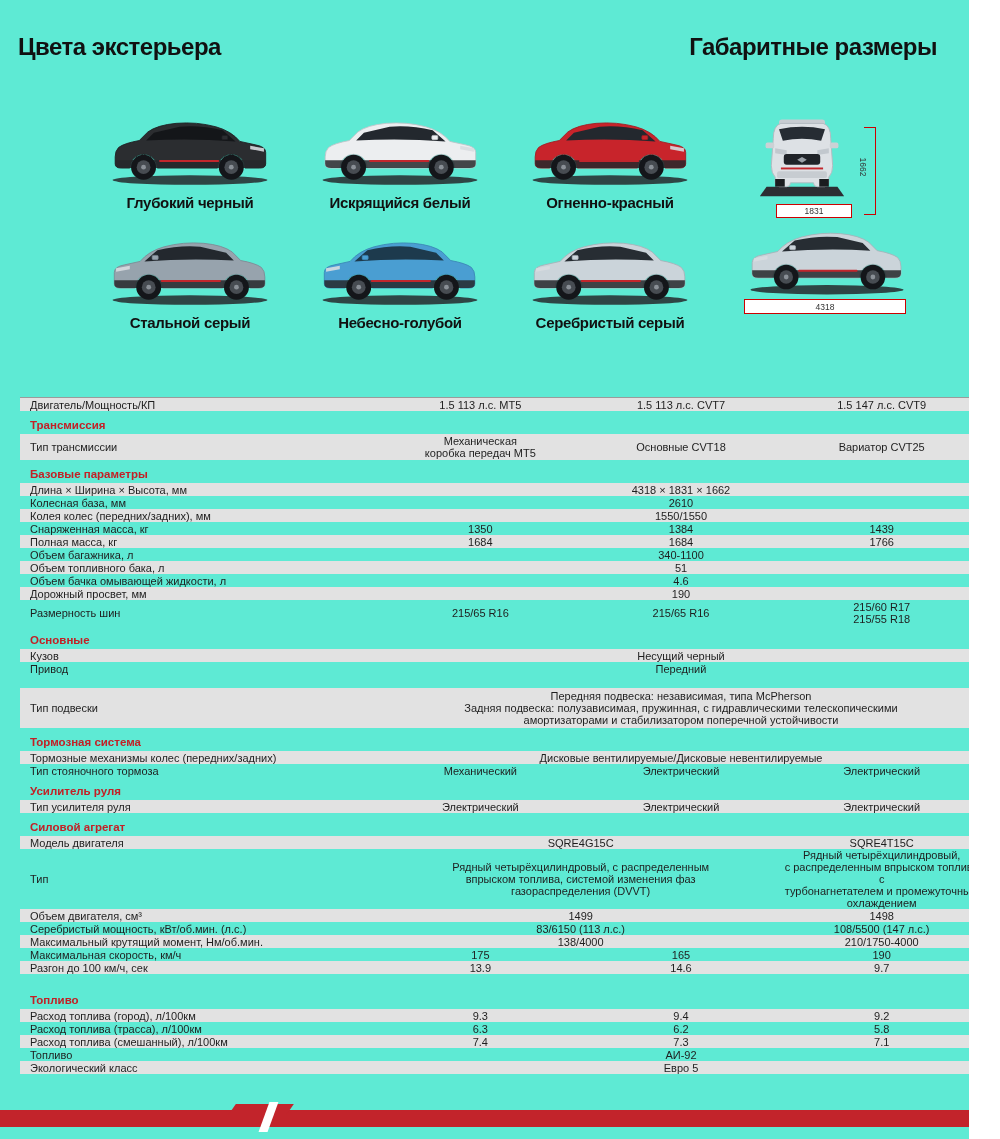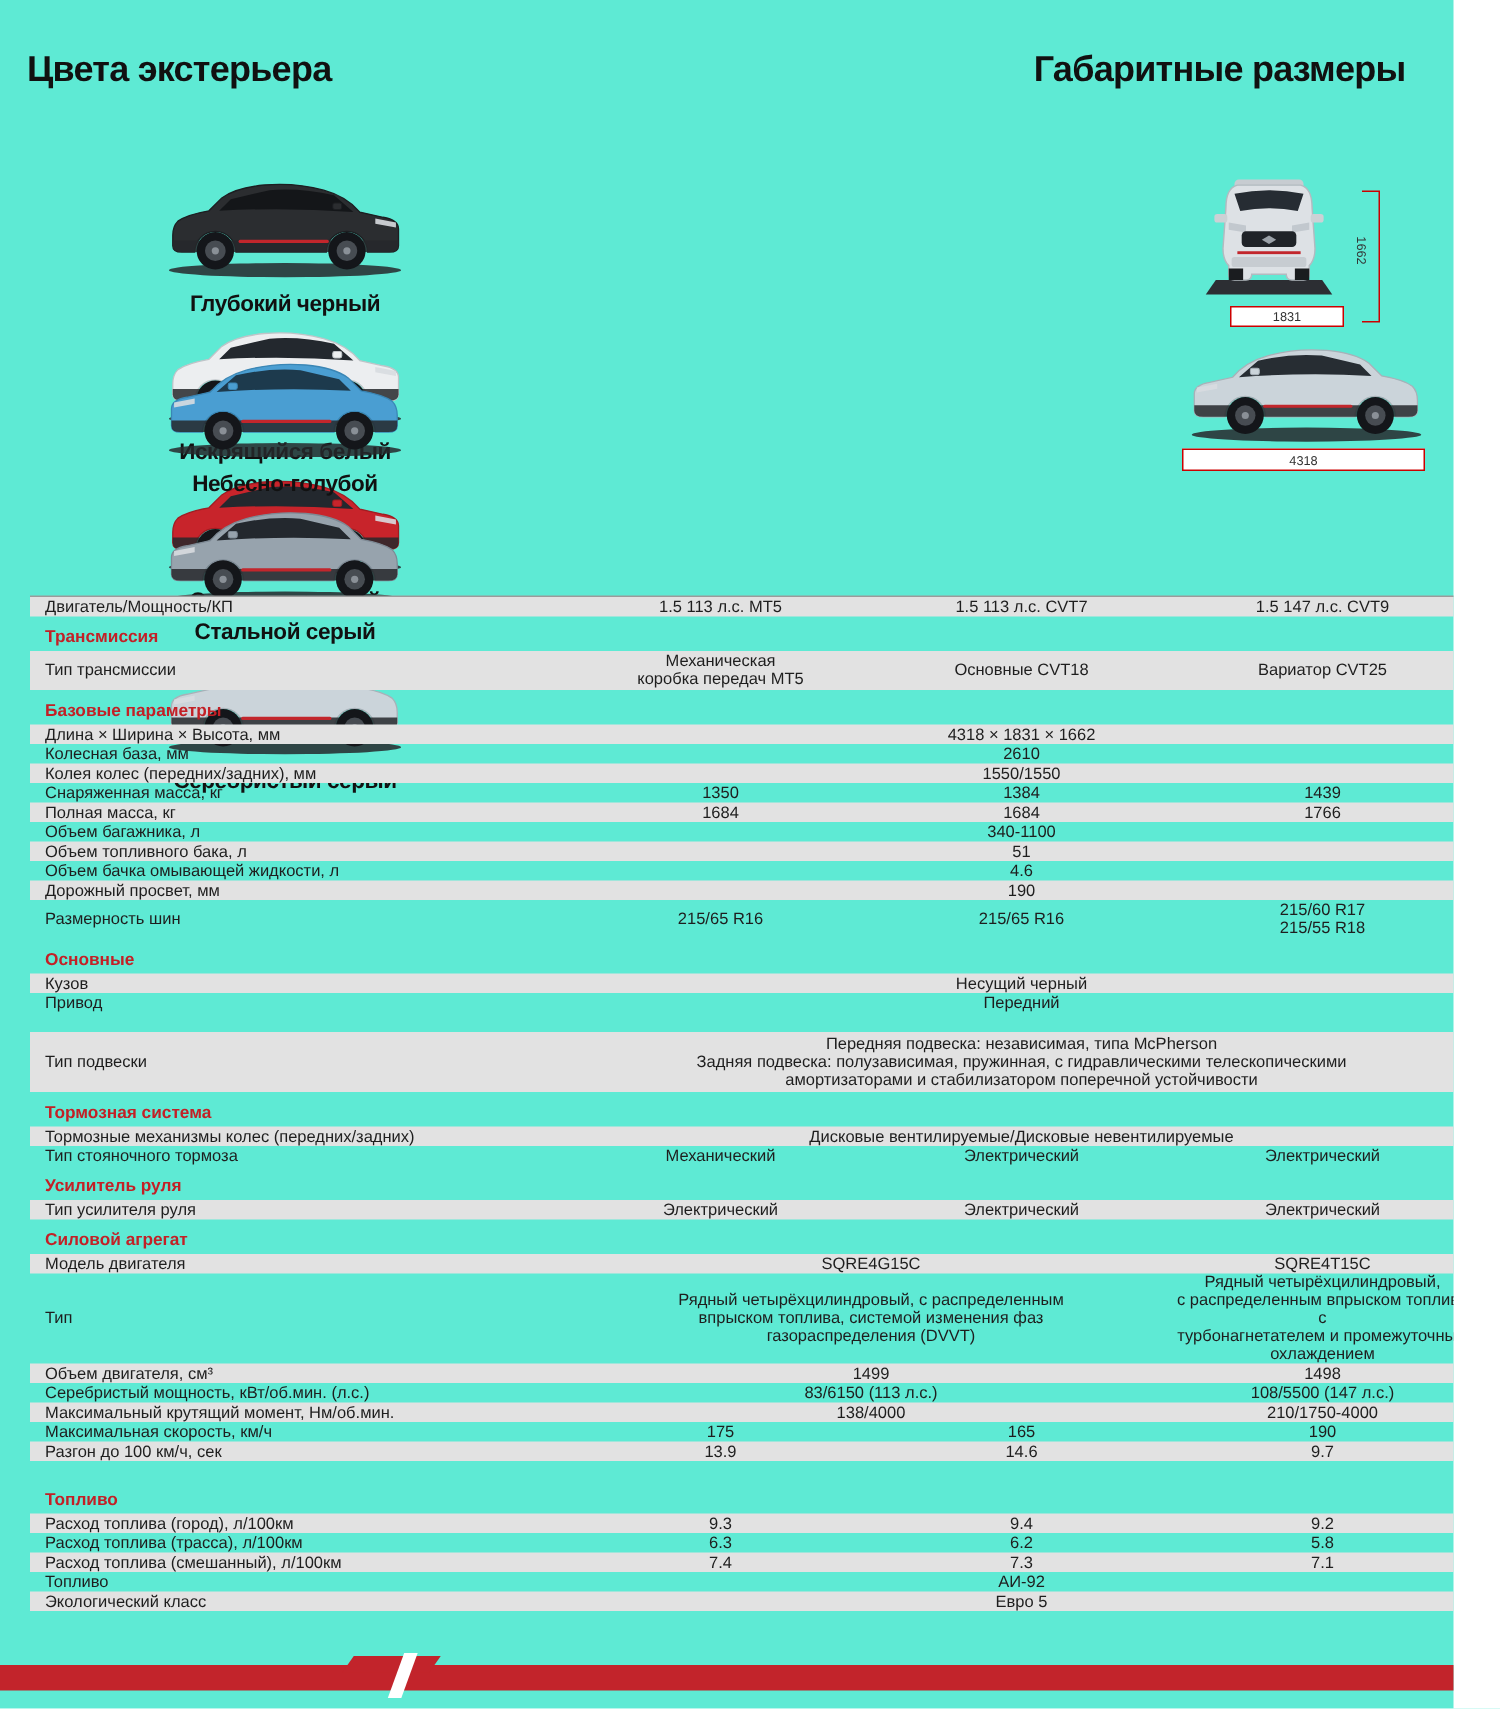--- a/index.html
+++ b/index.html
@@ -3,29 +3,29 @@
 <meta charset="utf-8">
 <style>
   html,body{margin:0;padding:0;background:#fff;}
   #page{position:relative;width:969px;height:1139px;background:#5eead4;overflow:hidden;
         font-family:"Liberation Sans",sans-serif;color:#1e1e1e;}
   .page-title{position:absolute;top:33px;font-size:24px;font-weight:bold;letter-spacing:-0.5px;color:#111;}
   #title-left{left:18px;}
   #title-right{right:32px;}
 
   
-  .car-row{position:absolute;left:85px;width:630px;display:flex;flex-direction:column;}
+  .car-row{position:absolute;left:85px;width:630px;display:flex;}
   #colors-row1{top:112px;}
   #colors-row2{top:232px;}
   .car-cell{width:210px;display:flex;flex-direction:column;align-items:center;}
   .car-cell svg{display:block;}
   .car-label{margin-top:6px;font-size:15px;font-weight:bold;color:#111;letter-spacing:-0.3px;text-align:center;}
 
   
-  #dims{position:absolute;left:770px;top:100px;width:230px;height:230px;text-align:center;}
+  #dims{position:absolute;left:726px;top:100px;width:230px;height:230px;text-align:center;}
   .dim-text{font-size:8.5px;color:#333;}
   #vdim{position:absolute;left:138px;top:27px;width:12px;height:86px;border-top:1px solid #cc0000;border-bottom:1px solid #cc0000;}
   #vdim:after{content:'';position:absolute;right:0;top:0;bottom:0;border-left:1px solid #cc0000;}
   #vdim-label{position:absolute;left:128px;top:62px;transform:rotate(90deg);}
   #hdim{position:absolute;left:50px;top:104px;width:74px;height:12px;border:1px solid #cc0000;background:#fff;
         display:flex;align-items:center;justify-content:center;}
   #ldim{position:absolute;left:18px;top:199px;width:160px;height:13px;border:1px solid #cc0000;background:#fff;
         display:flex;align-items:center;justify-content:center;}
   #front-car{position:absolute;left:28px;top:10px;}
   #side-car{position:absolute;left:16px;top:122px;}
@@ -130,57 +130,57 @@
         <div class="car-label">Огненно-красный</div>
       </div>
     </div>
   <div id="colors-row2" class="car-row">
       <div class="car-cell">
         <div>
           <svg width="172" height="76" viewBox="0 0 200 88" xmlns="http://www.w3.org/2000/svg">
     <ellipse cx="100" cy="79" rx="90" ry="5.5" fill="#26282c" opacity="0.85"></ellipse>
     <path d="M12,60 L12,47 Q12,40 24,38 L42,34 Q52,22 70,17 Q92,11 116,13 Q138,15 149,23 L159,33
              Q176,36 183,41 Q187,45 187,52 L187,60 Q187,65 180,65 L170,65 A16,16 0 1,0 138,65
-             L68,65 A16,16 0 1,0 36,65 L19,65 Q12,65 12,60 Z" fill="#4a9ed2" stroke="#3a86b5" stroke-width="1"></path>
-    <path d="M12,56 L187,56 L187,60 Q187,65 180,65 L19,65 Q12,65 12,60 Z" fill="#26282c" opacity="0.85"></path>
-    <path d="M47,34 L62,21 Q88,15 112,17 L142,24 L151,33 Q100,30 47,34 Z" fill="#1d3a4d"></path>
-    <path d="M14,42 L30,39 L30,43 L14,46 Z" fill="#d8dce0" opacity="0.9"></path>
-    <rect x="56" y="27" width="7" height="5" rx="1.5" fill="#4a9ed2" stroke="#3a86b5" stroke-width="0.8"></rect>
+             L68,65 A16,16 0 1,0 36,65 L19,65 Q12,65 12,60 Z" fill="#97a3ad" stroke="#7d8994" stroke-width="1"></path>
+    <path d="M12,56 L187,56 L187,60 Q187,65 180,65 L19,65 Q12,65 12,60 Z" fill="#26282c" opacity="0.85"></path>
+    <path d="M47,34 L62,21 Q88,15 112,17 L142,24 L151,33 Q100,30 47,34 Z" fill="#23282e"></path>
+    <path d="M14,42 L30,39 L30,43 L14,46 Z" fill="#d8dce0" opacity="0.9"></path>
+    <rect x="56" y="27" width="7" height="5" rx="1.5" fill="#97a3ad" stroke="#7d8994" stroke-width="0.8"></rect>
     <rect x="66" y="55.5" width="70" height="2.4" rx="1.2" fill="#c2262c"></rect>
     <circle cx="52" cy="64" r="14.5" fill="#14161a"></circle>
             <circle cx="52" cy="64" r="8" fill="#474c52"></circle>
             <circle cx="52" cy="64" r="2.8" fill="#8a9097"></circle>
     <circle cx="154" cy="64" r="14.5" fill="#14161a"></circle>
             <circle cx="154" cy="64" r="8" fill="#474c52"></circle>
             <circle cx="154" cy="64" r="2.8" fill="#8a9097"></circle>
           </svg>
         </div>
-        <div class="car-label">Небесно-голубой</div>
-      </div>
-      <div class="car-cell">
-        <div>
-          <svg width="172" height="76" viewBox="0 0 200 88" xmlns="http://www.w3.org/2000/svg">
-    <ellipse cx="100" cy="79" rx="90" ry="5.5" fill="#26282c" opacity="0.85"></ellipse>
-    <path d="M12,60 L12,47 Q12,40 24,38 L42,34 Q52,22 70,17 Q92,11 116,13 Q138,15 149,23 L159,33
-             Q176,36 183,41 Q187,45 187,52 L187,60 Q187,65 180,65 L170,65 A16,16 0 1,0 138,65
-             L68,65 A16,16 0 1,0 36,65 L19,65 Q12,65 12,60 Z" fill="#97a3ad" stroke="#7d8994" stroke-width="1"></path>
-    <path d="M12,56 L187,56 L187,60 Q187,65 180,65 L19,65 Q12,65 12,60 Z" fill="#26282c" opacity="0.85"></path>
-    <path d="M47,34 L62,21 Q88,15 112,17 L142,24 L151,33 Q100,30 47,34 Z" fill="#23282e"></path>
-    <path d="M14,42 L30,39 L30,43 L14,46 Z" fill="#d8dce0" opacity="0.9"></path>
-    <rect x="56" y="27" width="7" height="5" rx="1.5" fill="#97a3ad" stroke="#7d8994" stroke-width="0.8"></rect>
+        <div class="car-label">Стальной серый</div>
+      </div>
+      <div class="car-cell">
+        <div>
+          <svg width="172" height="76" viewBox="0 0 200 88" xmlns="http://www.w3.org/2000/svg">
+    <ellipse cx="100" cy="79" rx="90" ry="5.5" fill="#26282c" opacity="0.85"></ellipse>
+    <path d="M12,60 L12,47 Q12,40 24,38 L42,34 Q52,22 70,17 Q92,11 116,13 Q138,15 149,23 L159,33
+             Q176,36 183,41 Q187,45 187,52 L187,60 Q187,65 180,65 L170,65 A16,16 0 1,0 138,65
+             L68,65 A16,16 0 1,0 36,65 L19,65 Q12,65 12,60 Z" fill="#4a9ed2" stroke="#3a86b5" stroke-width="1"></path>
+    <path d="M12,56 L187,56 L187,60 Q187,65 180,65 L19,65 Q12,65 12,60 Z" fill="#26282c" opacity="0.85"></path>
+    <path d="M47,34 L62,21 Q88,15 112,17 L142,24 L151,33 Q100,30 47,34 Z" fill="#1d3a4d"></path>
+    <path d="M14,42 L30,39 L30,43 L14,46 Z" fill="#d8dce0" opacity="0.9"></path>
+    <rect x="56" y="27" width="7" height="5" rx="1.5" fill="#4a9ed2" stroke="#3a86b5" stroke-width="0.8"></rect>
     <rect x="66" y="55.5" width="70" height="2.4" rx="1.2" fill="#c2262c"></rect>
     <circle cx="52" cy="64" r="14.5" fill="#14161a"></circle>
             <circle cx="52" cy="64" r="8" fill="#474c52"></circle>
             <circle cx="52" cy="64" r="2.8" fill="#8a9097"></circle>
     <circle cx="154" cy="64" r="14.5" fill="#14161a"></circle>
             <circle cx="154" cy="64" r="8" fill="#474c52"></circle>
             <circle cx="154" cy="64" r="2.8" fill="#8a9097"></circle>
           </svg>
         </div>
-        <div class="car-label">Стальной серый</div>
+        <div class="car-label">Небесно-голубой</div>
       </div>
       <div class="car-cell">
         <div>
           <svg width="172" height="76" viewBox="0 0 200 88" xmlns="http://www.w3.org/2000/svg">
     <ellipse cx="100" cy="79" rx="90" ry="5.5" fill="#26282c" opacity="0.85"></ellipse>
     <path d="M12,60 L12,47 Q12,40 24,38 L42,34 Q52,22 70,17 Q92,11 116,13 Q138,15 149,23 L159,33
              Q176,36 183,41 Q187,45 187,52 L187,60 Q187,65 180,65 L170,65 A16,16 0 1,0 138,65
              L68,65 A16,16 0 1,0 36,65 L19,65 Q12,65 12,60 Z" fill="#cbd4da" stroke="#a8b1b8" stroke-width="1"></path>
     <path d="M12,56 L187,56 L187,60 Q187,65 180,65 L19,65 Q12,65 12,60 Z" fill="#26282c" opacity="0.85"></path>
     <path d="M47,34 L62,21 Q88,15 112,17 L142,24 L151,33 Q100,30 47,34 Z" fill="#272d33"></path>

